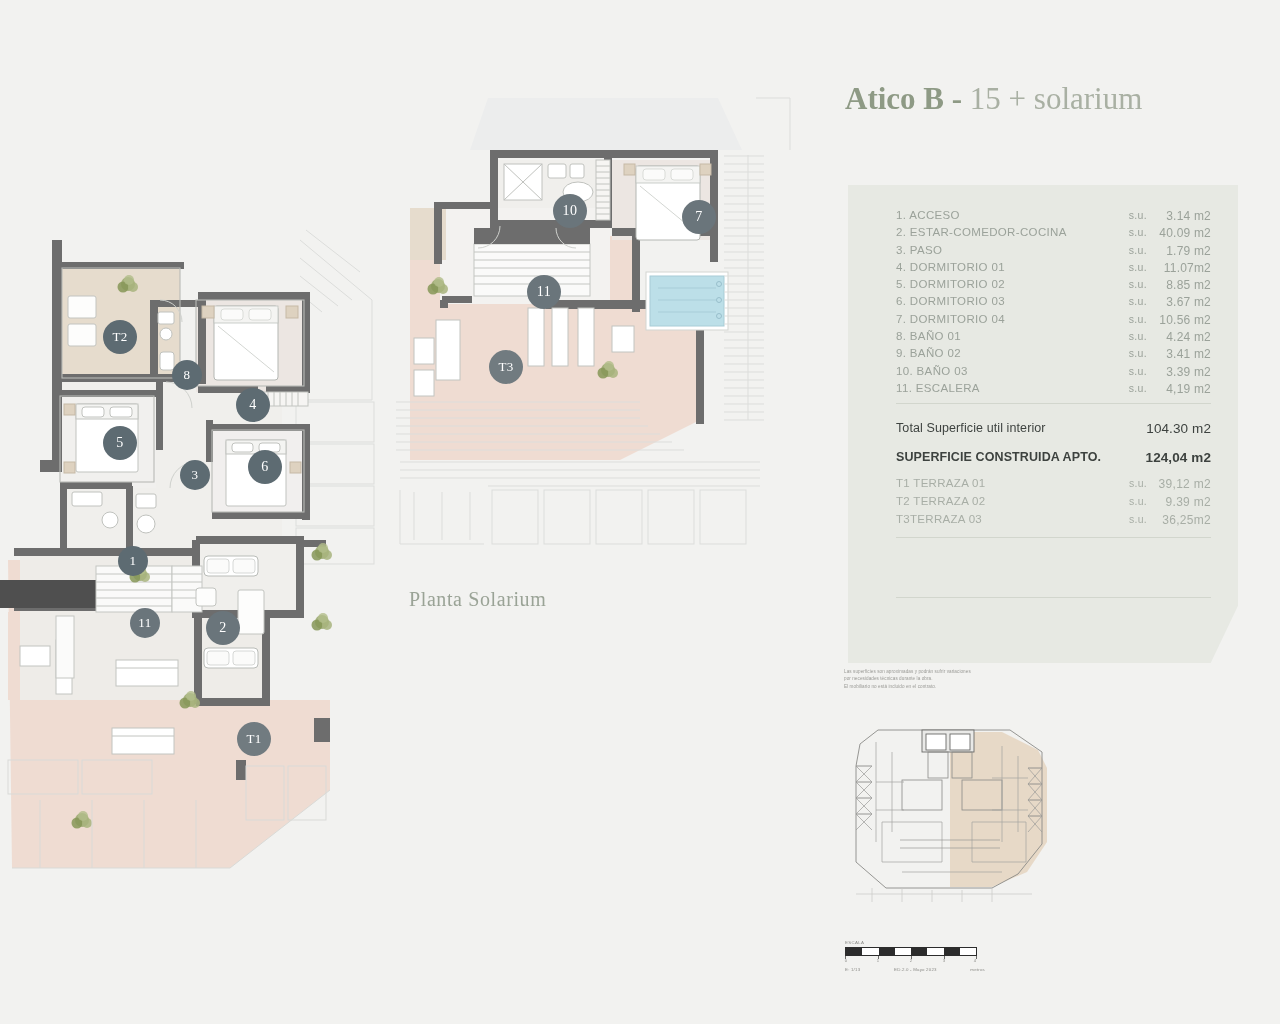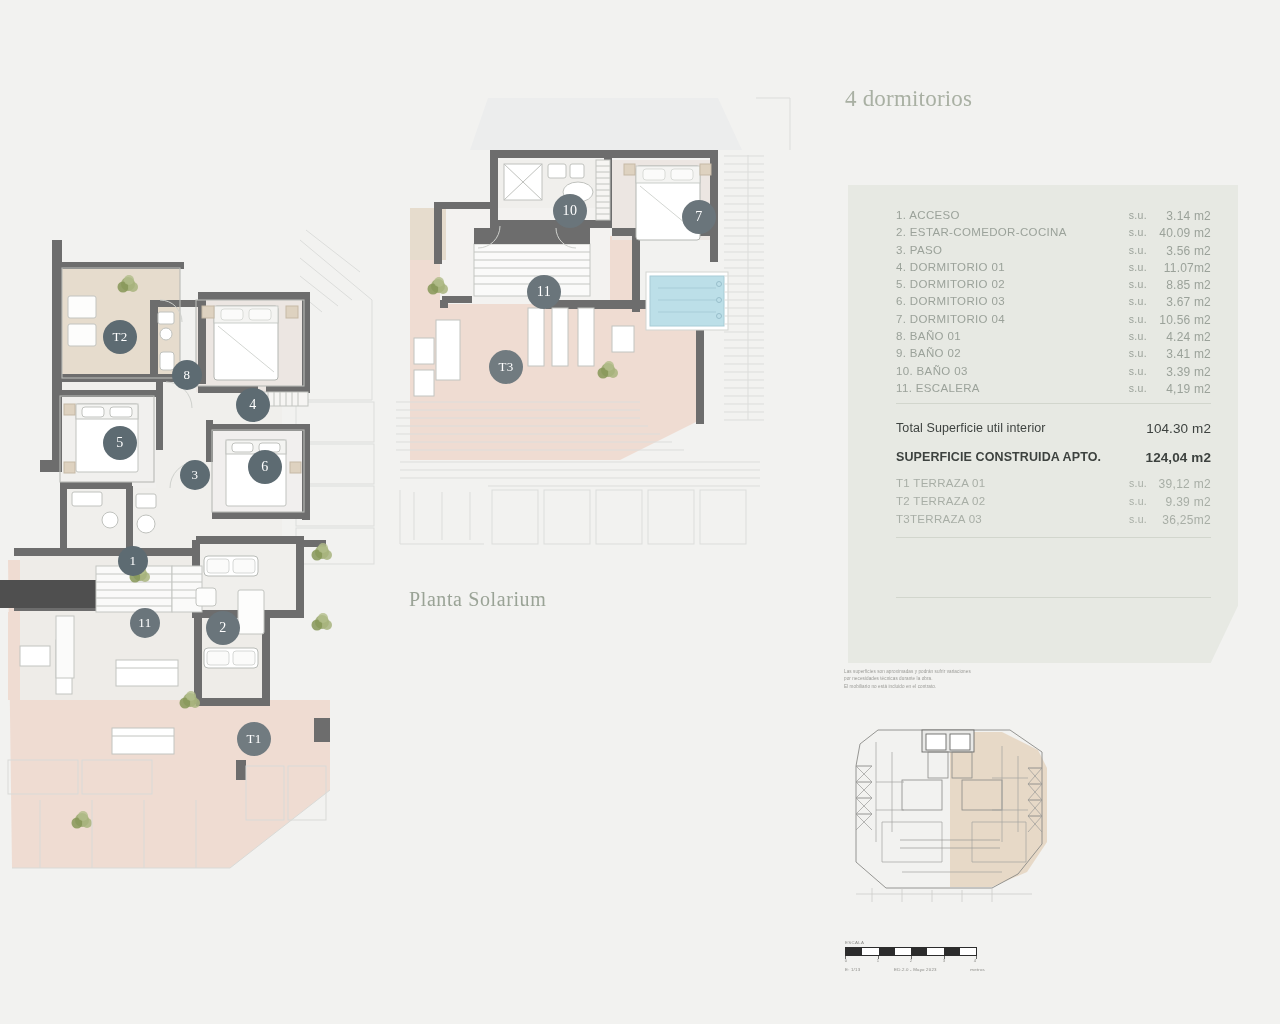--- a/index.html
+++ b/index.html
@@ -464,21 +464,25 @@
     <div class="marker md op" style="left:682px;top:200px;">7</div>
     <div class="marker md op" style="left:527px;top:275px;">11</div>
     <div class="marker lt op2" style="left:489px;top:350px;">T3</div>
 
     <div class="caption-solarium">Planta Solarium</div>
   </div>
 
   <div class="info-col">
 
     <div class="title-block">
-      <div class="title-line2">4 dormitorios</div>
+      <div class="title-line1">
+        <span class="bold">Atico B</span>
+        <span class="bold">-</span>
+        <span class="light">15 + solarium</span>
+      </div>
     </div>
 
     <div class="panel">
 
       <div class="rooms">
         <div class="room-row">
           <span class="nm"><span>1.</span> <span>ACCESO</span></span>
           <span class="ar">
               <span class="su">s.u.</span>
               <span class="val">3.14 m2</span>
@@ -488,21 +492,21 @@
           <span class="nm"><span>2.</span> <span>ESTAR-COMEDOR-COCINA</span></span>
           <span class="ar">
               <span class="su">s.u.</span>
               <span class="val">40.09 m2</span>
             </span>
         </div>
         <div class="room-row">
           <span class="nm"><span>3.</span> <span>PASO</span></span>
           <span class="ar">
               <span class="su">s.u.</span>
-              <span class="val">3.56 m2</span>
+              <span class="val">1.79 m2</span>
             </span>
         </div>
         <div class="room-row">
           <span class="nm"><span>4.</span> <span>DORMITORIO 01</span></span>
           <span class="ar">
               <span class="su">s.u.</span>
               <span class="val">11.07m2</span>
             </span>
         </div>
         <div class="room-row">

